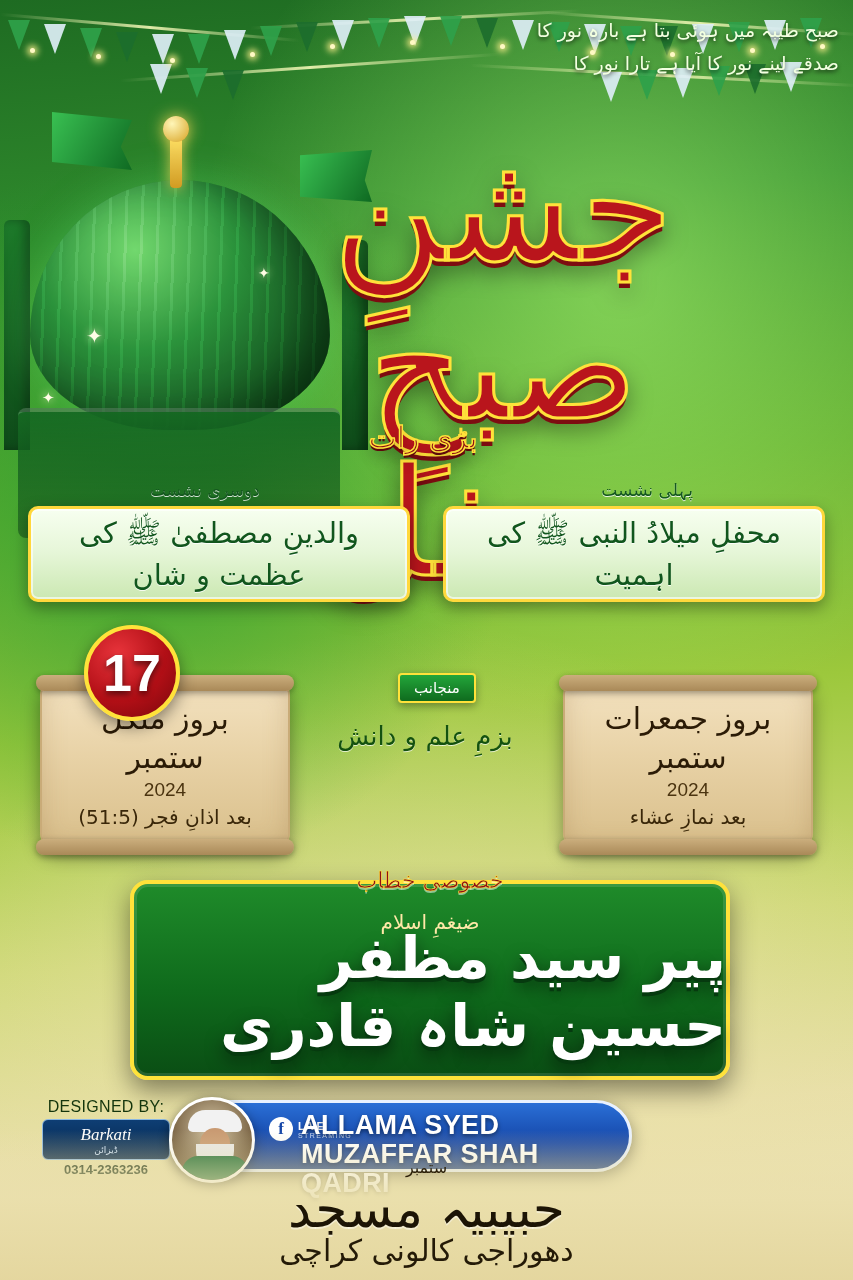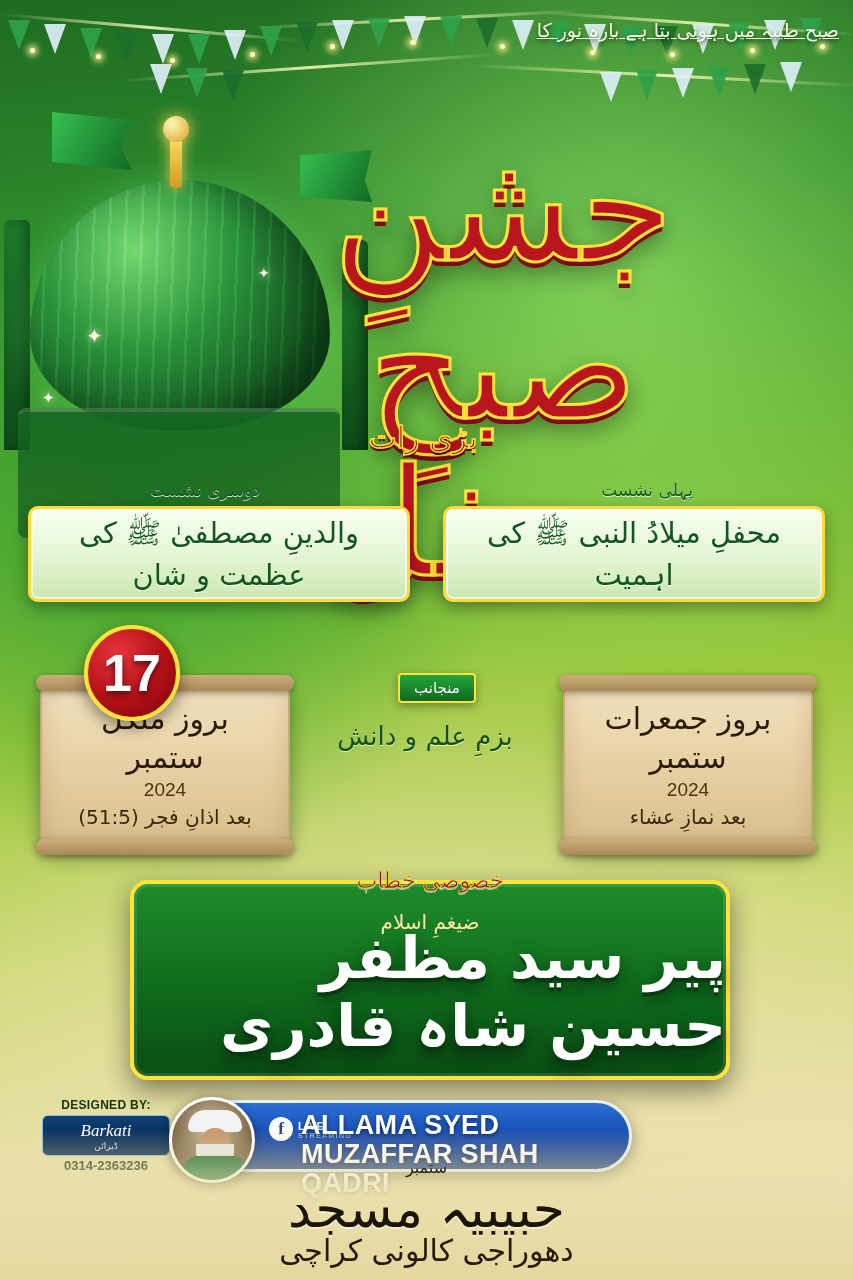--- a/index.html
+++ b/index.html
@@ -89,21 +89,20 @@
     text-shadow: 0 0 10px rgba(255,255,200,.95);
   }
 
   
   .urdu { direction: rtl; unicode-bidi: bidi-override; font-family: "DejaVu Sans", sans-serif; }
 
   .top-couplet {
     position: absolute; right: 14px; top: 14px; width: 420px;
     text-align: right; color: #f2ffe0; font-size: 19px; line-height: 1.75;
     text-shadow: 0 2px 4px rgba(0,0,0,.65);
-    text-decoration: underline;
   }
 
   
   .title-block {
     position: absolute; left: 0; top: 120px; width: 853px; height: 330px;
   }
   .title-main {
     position: absolute; right: 40px; top: 10px; width: 620px;
     text-align: center;
     font-size: 150px; line-height: 1.05;
@@ -221,21 +220,21 @@
     font-size: 58px; color: #ffffff;
     text-shadow: 0 4px 0 #063a0f, 0 8px 18px rgba(0,0,0,.55);
     font-weight: bold;
   }
 
   
   .designed {
     position: absolute; left: 42px; top: 1098px; width: 128px;
     text-align: center;
   }
-  .designed-label { font-size: 12px; font-weight: bold; color: #14350c; letter-spacing: .3px; }
+  .designed-label { font-size: 16px; font-weight: normal; color: #14350c; letter-spacing: .3px; }
   .designed-card {
     margin-top: 3px; background: linear-gradient(180deg, #0e3e74, #05264a);
     border-radius: 6px; padding: 5px 4px 4px; border: 1px solid #8bb7e0;
   }
   .designed-brand { color: #fff; font-size: 17px; font-family: "Liberation Serif", serif; font-style: italic; }
   .designed-sub { color: #cfe4ff; font-size: 9px; }
   .designed-phone {
     margin-top: 2px; font-size: 13px; font-weight: bold; color: #10260a;
   }
 
@@ -359,20 +358,21 @@
     <div class="bulb" style="left:410px;top:40px;"></div>
     <div class="bulb" style="left:500px;top:44px;"></div>
     <div class="bulb" style="left:590px;top:50px;"></div>
     <div class="bulb" style="left:670px;top:52px;"></div>
     <div class="bulb" style="left:750px;top:48px;"></div>
     <div class="bulb" style="left:820px;top:44px;"></div>
   </div>
 
   <div class="top-couplet urdu">
     <div>صبح طیبہ میں ہوئی بتا ہے بارہ نور کا</div>
+    <div>صدقے لینے نور کا آیا ہے تارا نور کا</div>
   </div>
 
   <div class="dome-wrap">
     <div class="minaret" style="left:14px;top:130px;height:230px;"></div>
     <div class="minaret" style="left:352px;top:150px;height:210px;"></div>
     <div class="dome">
       <div class="dome-ribs"></div>
     </div>
     <div class="finial"></div>
     <div class="dome-base"></div>

